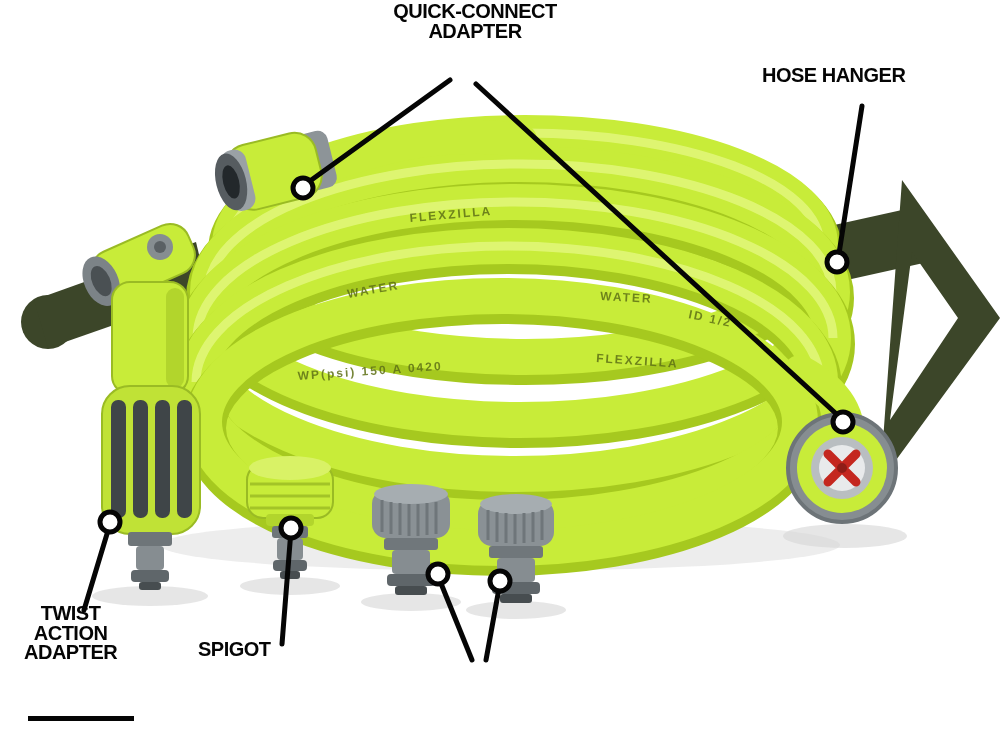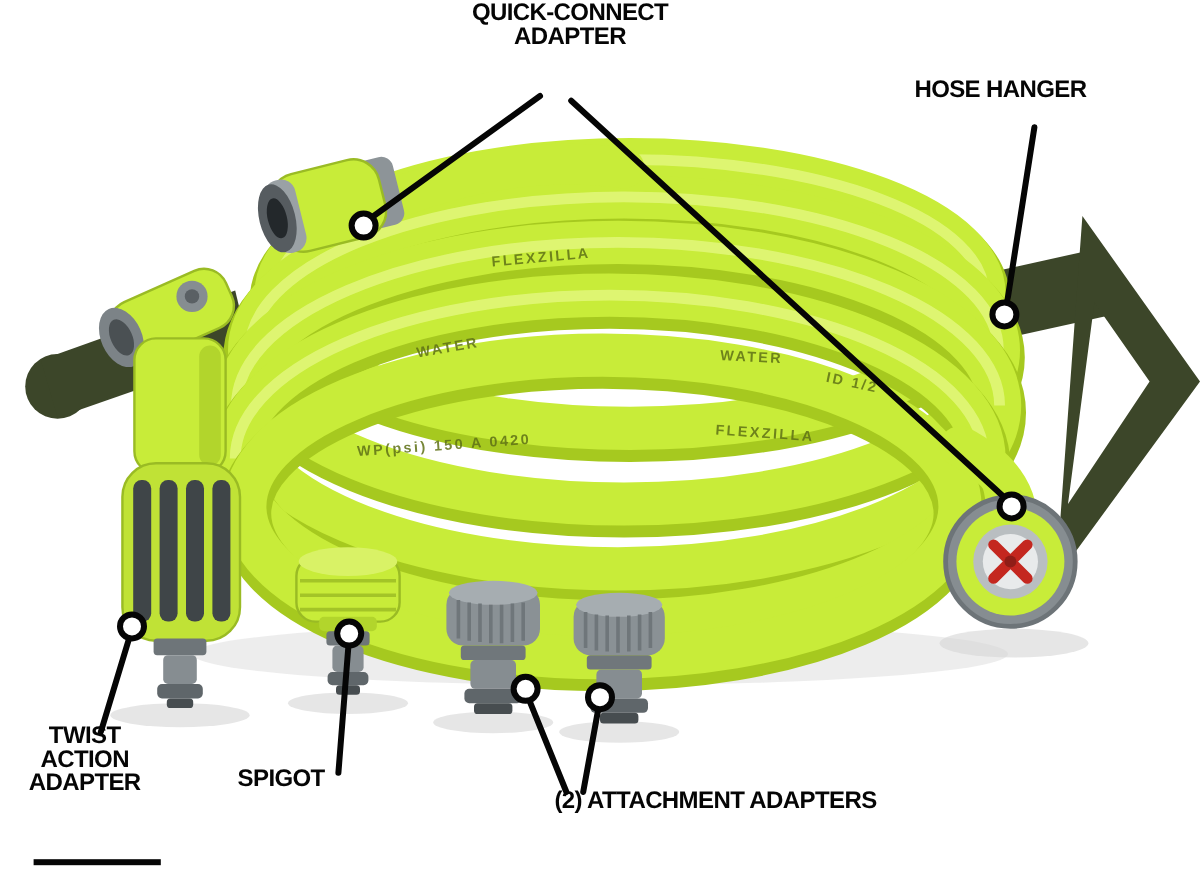--- a/index.html
+++ b/index.html
@@ -196,17 +196,14 @@
     <span>TWIST</span>
     <span>ACTION</span>
     <span>ADAPTER</span>
   </div>
   <div class="underline-rule"></div>
 
   <div class="callout c-spigot">
     <span>SPIGOT</span>
   </div>
 
-  <div class="callout c-attach">
-    <span>(2) ATTACHMENT ADAPTERS</span>
-  </div>
 
 </div>
 
 </body></html>

